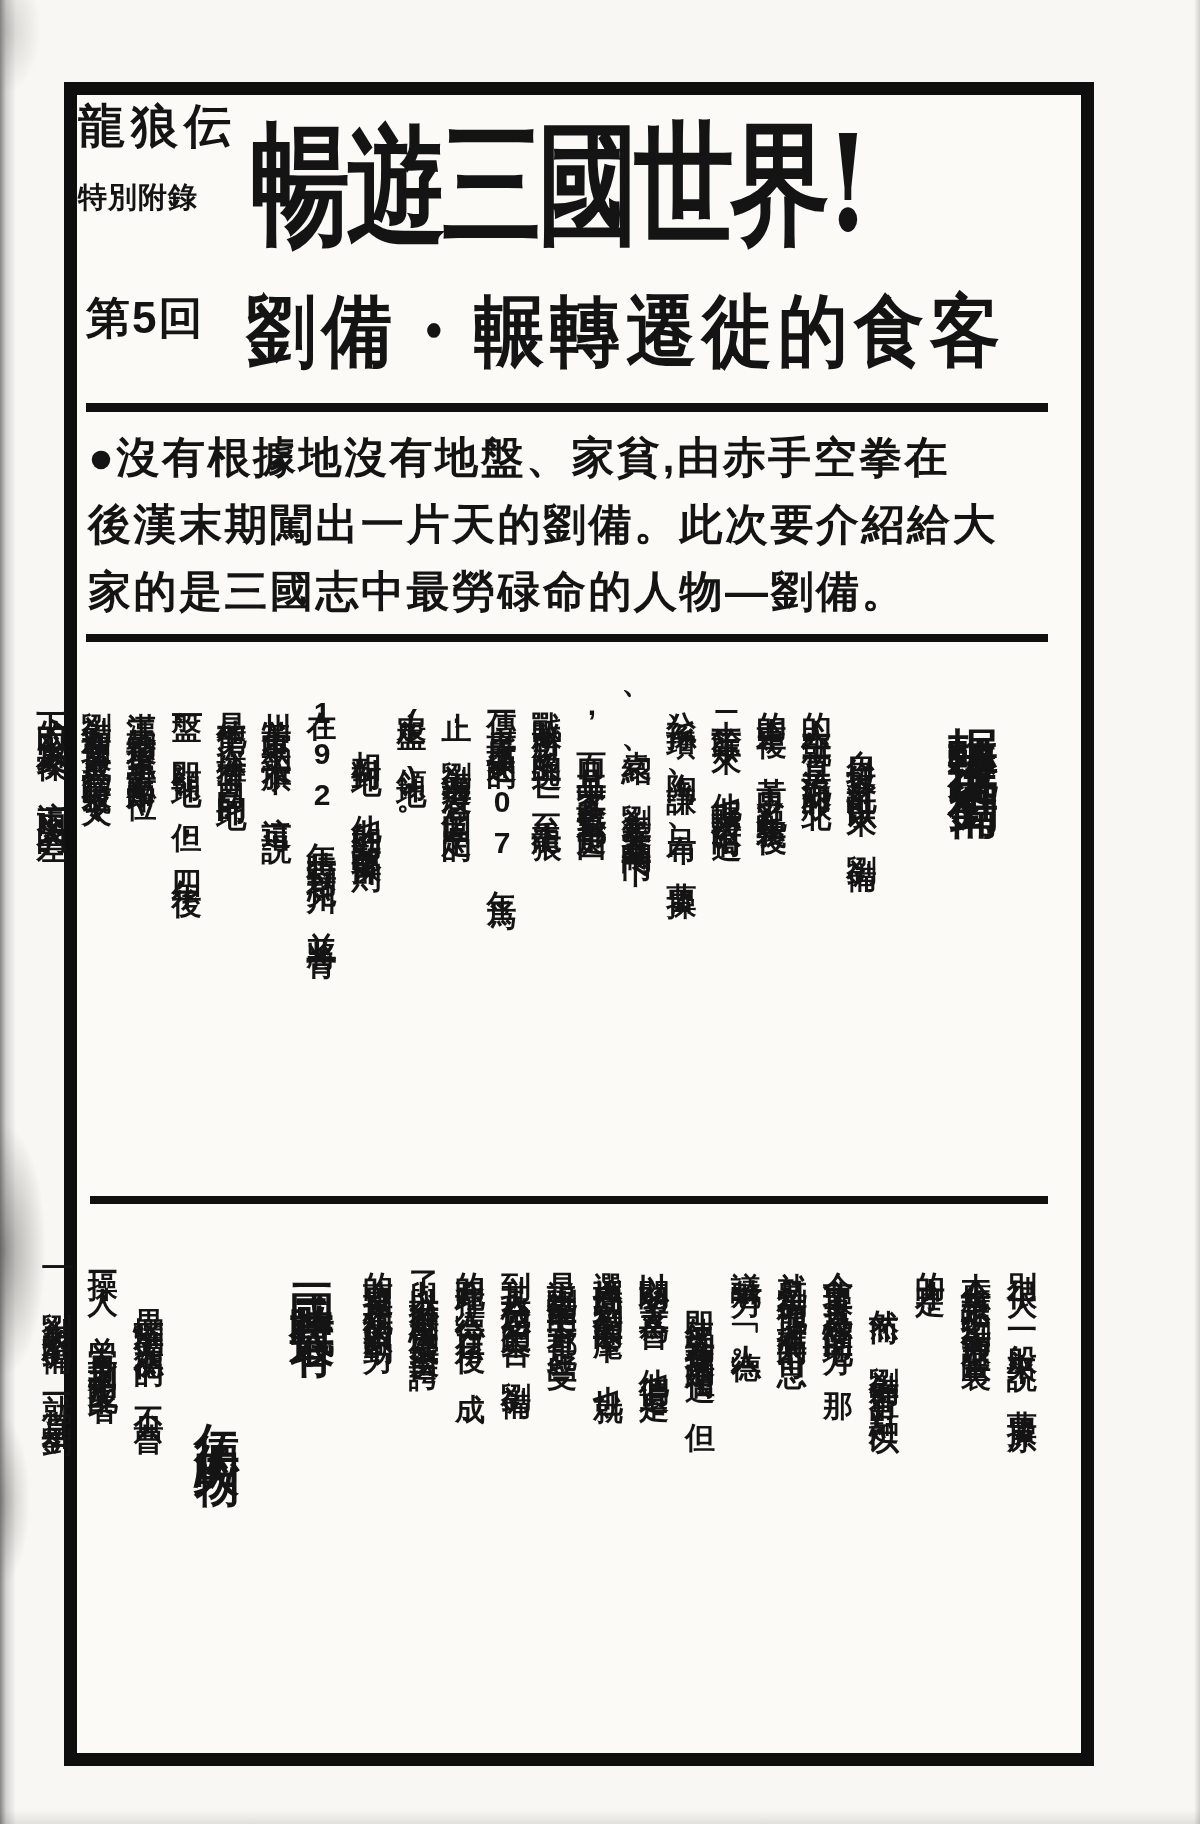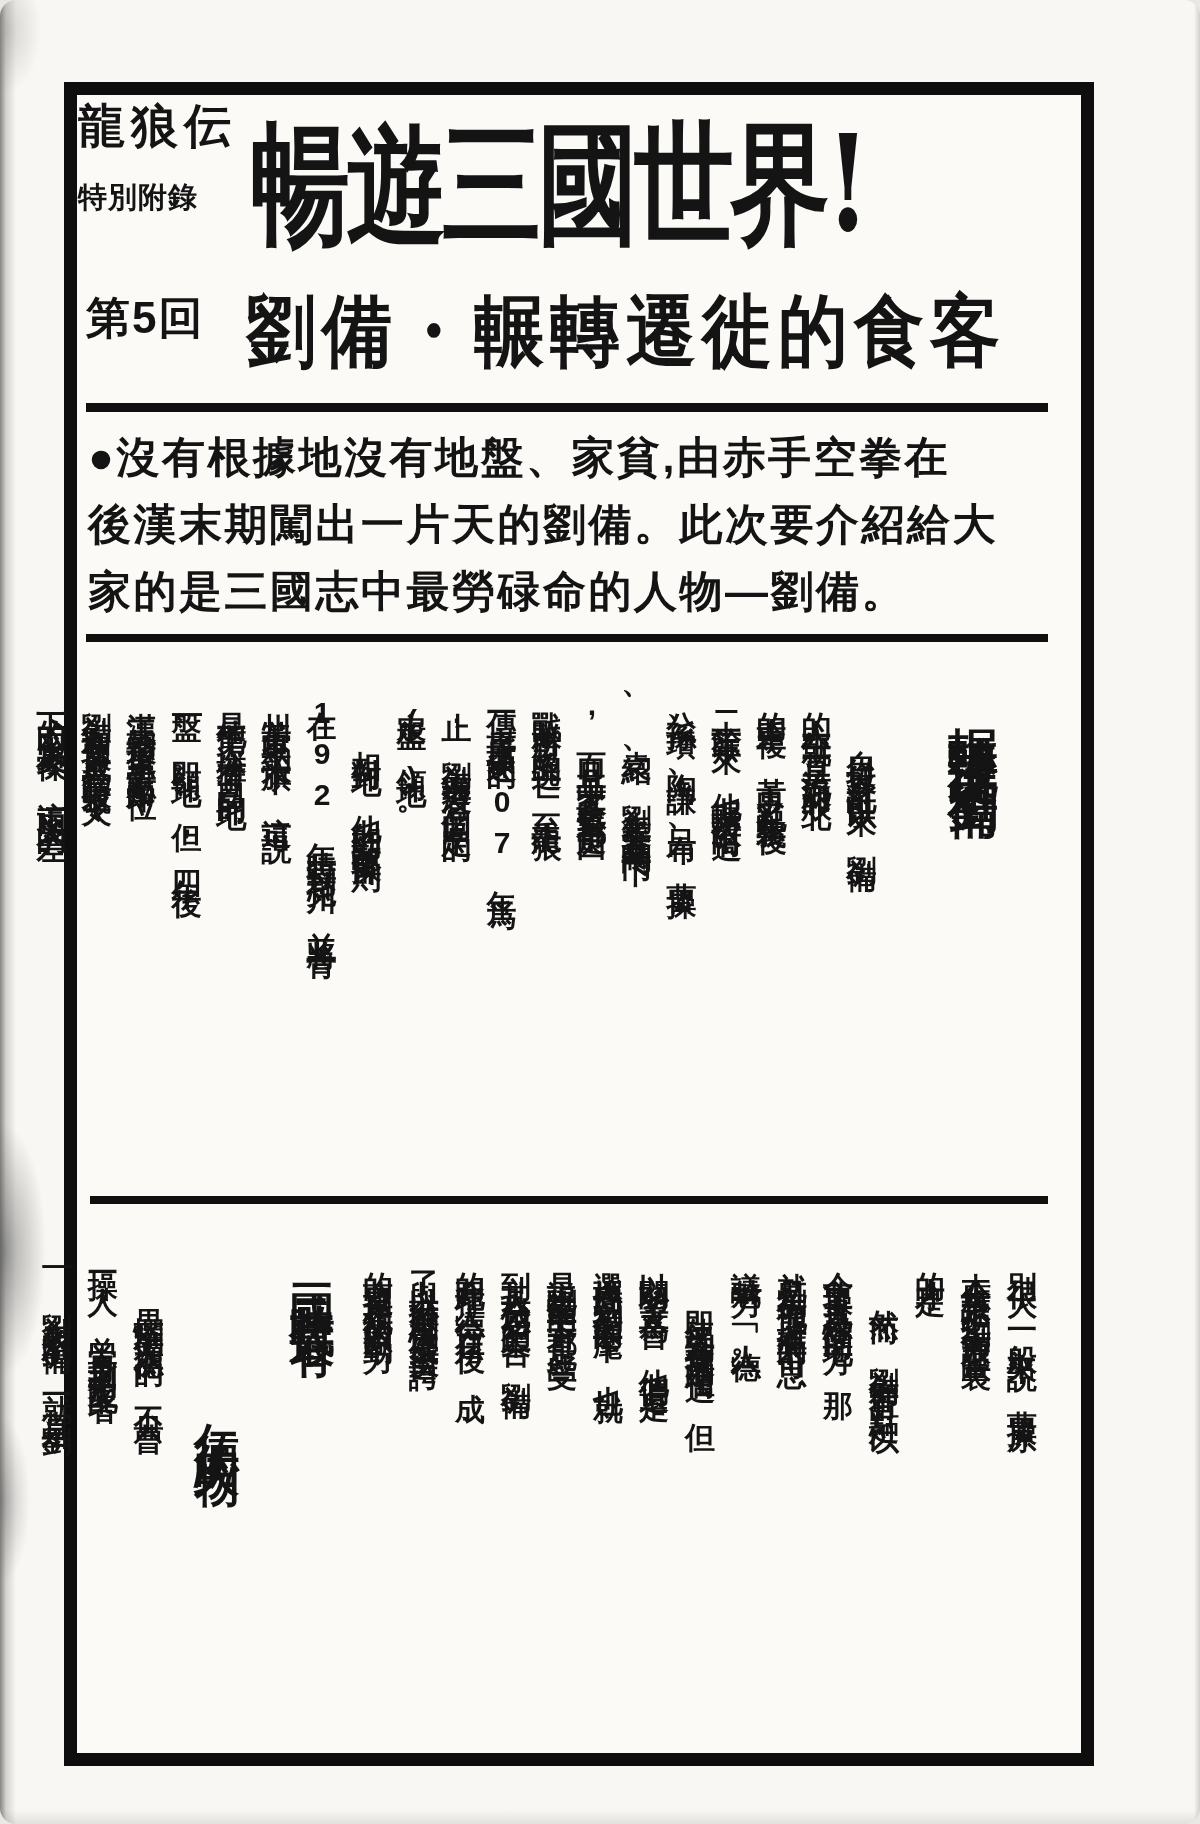--- a/index.html
+++ b/index.html
@@ -13,21 +13,20 @@
   .page{
     position:absolute;inset:0;
     background:
       radial-gradient(60px 180px at 4px 1250px, rgba(60,60,60,.45), rgba(60,60,60,0) 70%),
       radial-gradient(40px 120px at 2px 1500px, rgba(80,80,80,.35), rgba(80,80,80,0) 70%),
       radial-gradient(50px 90px at 6px 30px,  rgba(120,120,120,.30), rgba(120,120,120,0) 70%),
       linear-gradient(to right, rgba(40,40,40,.55) 0px, rgba(40,40,40,.18) 6px, rgba(40,40,40,0) 16px),
       linear-gradient(to left,  rgba(90,90,90,.25) 0px, rgba(90,90,90,0) 6px),
       linear-gradient(to top,   rgba(120,120,120,.18) 0px, rgba(120,120,120,0) 14px),
       #f8f7f3;
-    border-radius: 16px;
   }
   
   .frame{
     position:absolute;left:64px;top:82px;width:1004px;height:1658px;
     border:13px solid #0e0e0e;background:#fbfaf7;
   }
   .abs{position:absolute;}
 
   
   .masthead{left:78px;top:102px;line-height:1;}

